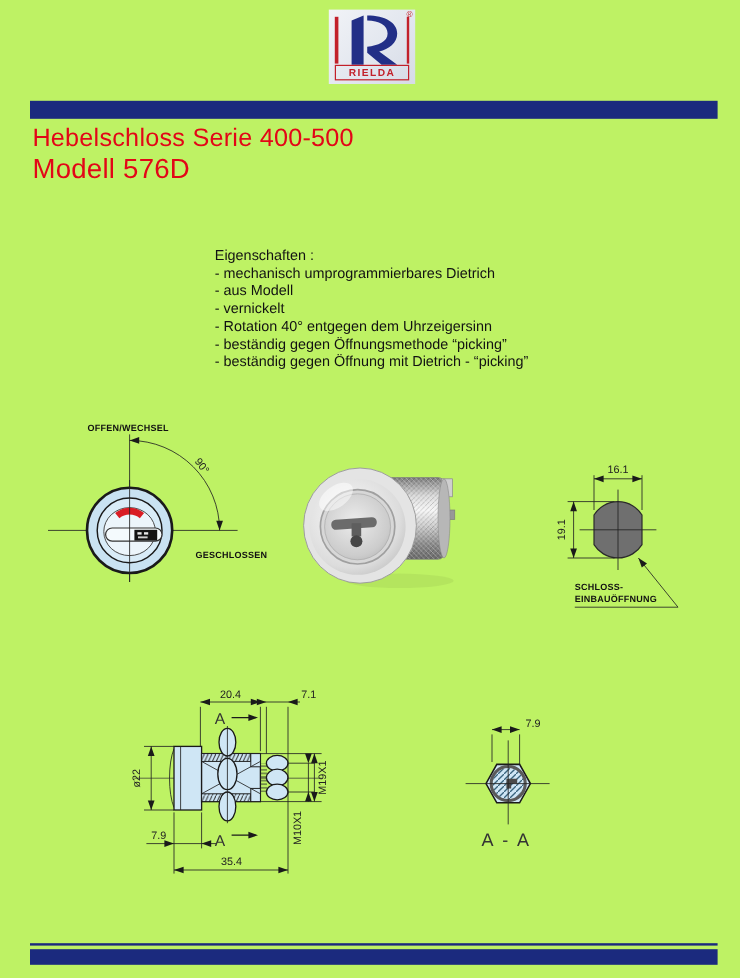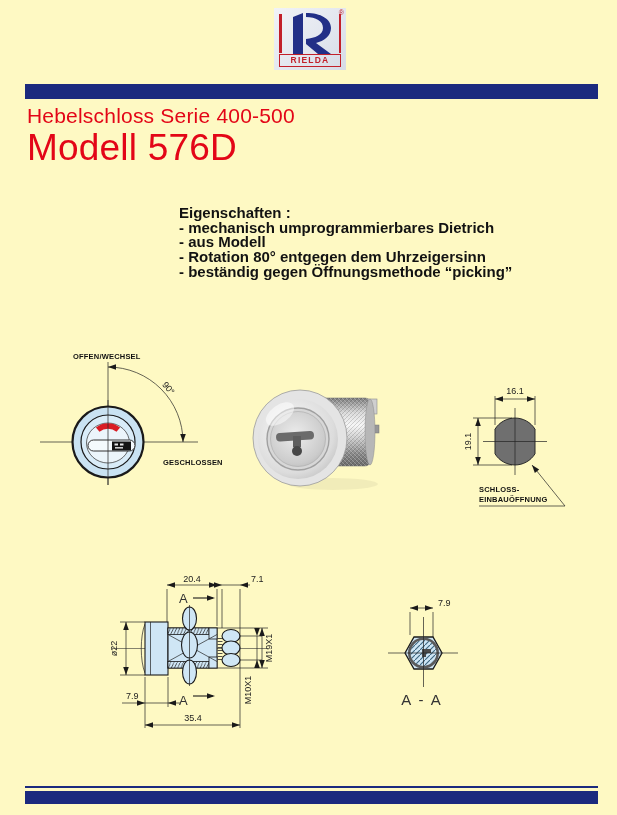--- a/index.html
+++ b/index.html
@@ -1,23 +1,23 @@
 <!DOCTYPE html>
 <html><head>
 <meta charset="utf-8">
 <title>Document</title>
 <style>
   html,body{margin:0;padding:0;background:#ffffff;}
-  .page{position:relative;width:617px;height:815px;background:#fef9c3;overflow:hidden;
+  .page{position:relative;width:617px;height:815px;background:#bef264;overflow:hidden;
         font-family:"Liberation Sans",sans-serif;}
   .abs{position:absolute;}
   .navy-bar{background:#1b2a7e;}
   .series-title{font-size:21px;color:#e30617;letter-spacing:.2px;}
-  .model-title{font-size:37px;color:#e30617;letter-spacing:.2px;}
-  .features{font-size:15px;color:#121212;line-height:14.7px;font-weight:bold;}
+  .model-title{font-size:23px;color:#e30617;letter-spacing:.2px;}
+  .features{font-size:12px;color:#121212;line-height:14.7px;}
   
   .logo{width:72px;height:62px;background:linear-gradient(135deg,#f1f3f7 0%,#e3e7ef 55%,#d6dbe6 100%);}
   .logo .stripe{position:absolute;top:6px;width:2.5px;height:39px;background:#c2202a;}
   .logo .brandbox{position:absolute;left:5px;right:5px;bottom:3px;height:11px;border:1.5px solid #c2202a;
       color:#c2202a;font-weight:bold;font-size:8.5px;letter-spacing:1.2px;text-align:center;line-height:11px;}
   .logo .reg{position:absolute;top:1px;right:2px;color:#c2202a;font-size:7px;}
   
   svg text{font-family:"Liberation Sans",sans-serif;}
   .dim{font-size:9px;fill:#222;}
   .dimr{font-size:9px;fill:#222;}
@@ -86,22 +86,24 @@
 
   <div class="abs navy-bar" style="left:25px;top:84px;width:573px;height:15px;"></div>
 
   <div class="abs series-title" style="left:27px;top:104px;">Hebelschloss Serie 400-500</div>
   <div class="abs model-title" style="left:27px;top:127px;">Modell 576D</div>
 
   <div class="abs features" style="left:179px;top:206px;">
     <div>Eigenschaften :</div>
     <div>- mechanisch umprogrammierbares Dietrich</div>
     <div>- aus Modell</div>
-    <div>- Rotation 80° entgegen dem Uhrzeigersinn</div>
+    <div>- vernickelt</div>
+    <div>- Rotation 40° entgegen dem Uhrzeigersinn</div>
     <div>- beständig gegen Öffnungsmethode “picking”</div>
+    <div>- beständig gegen Öffnung mit Dietrich - “picking”</div>
   </div>
 
   <svg class="abs" style="left:35px;top:348px;" width="200" height="142" viewBox="0 0 200 142">
     <text class="lbl" x="38" y="11">OFFEN/WECHSEL</text>
     <line class="thin" x1="73" y1="14" x2="73" y2="137"></line>
     <line class="thin" x1="5" y1="94" x2="163" y2="94"></line>
     <path class="thin" d="M73,19 A75,75 0 0 1 148,94"></path>
     <use href="#tip" transform="translate(73,19) rotate(180)"></use>
     <use href="#tip" transform="translate(148,94) rotate(90)"></use>
     <text class="dim" transform="translate(131,42) rotate(52)" text-anchor="middle">90°</text>

